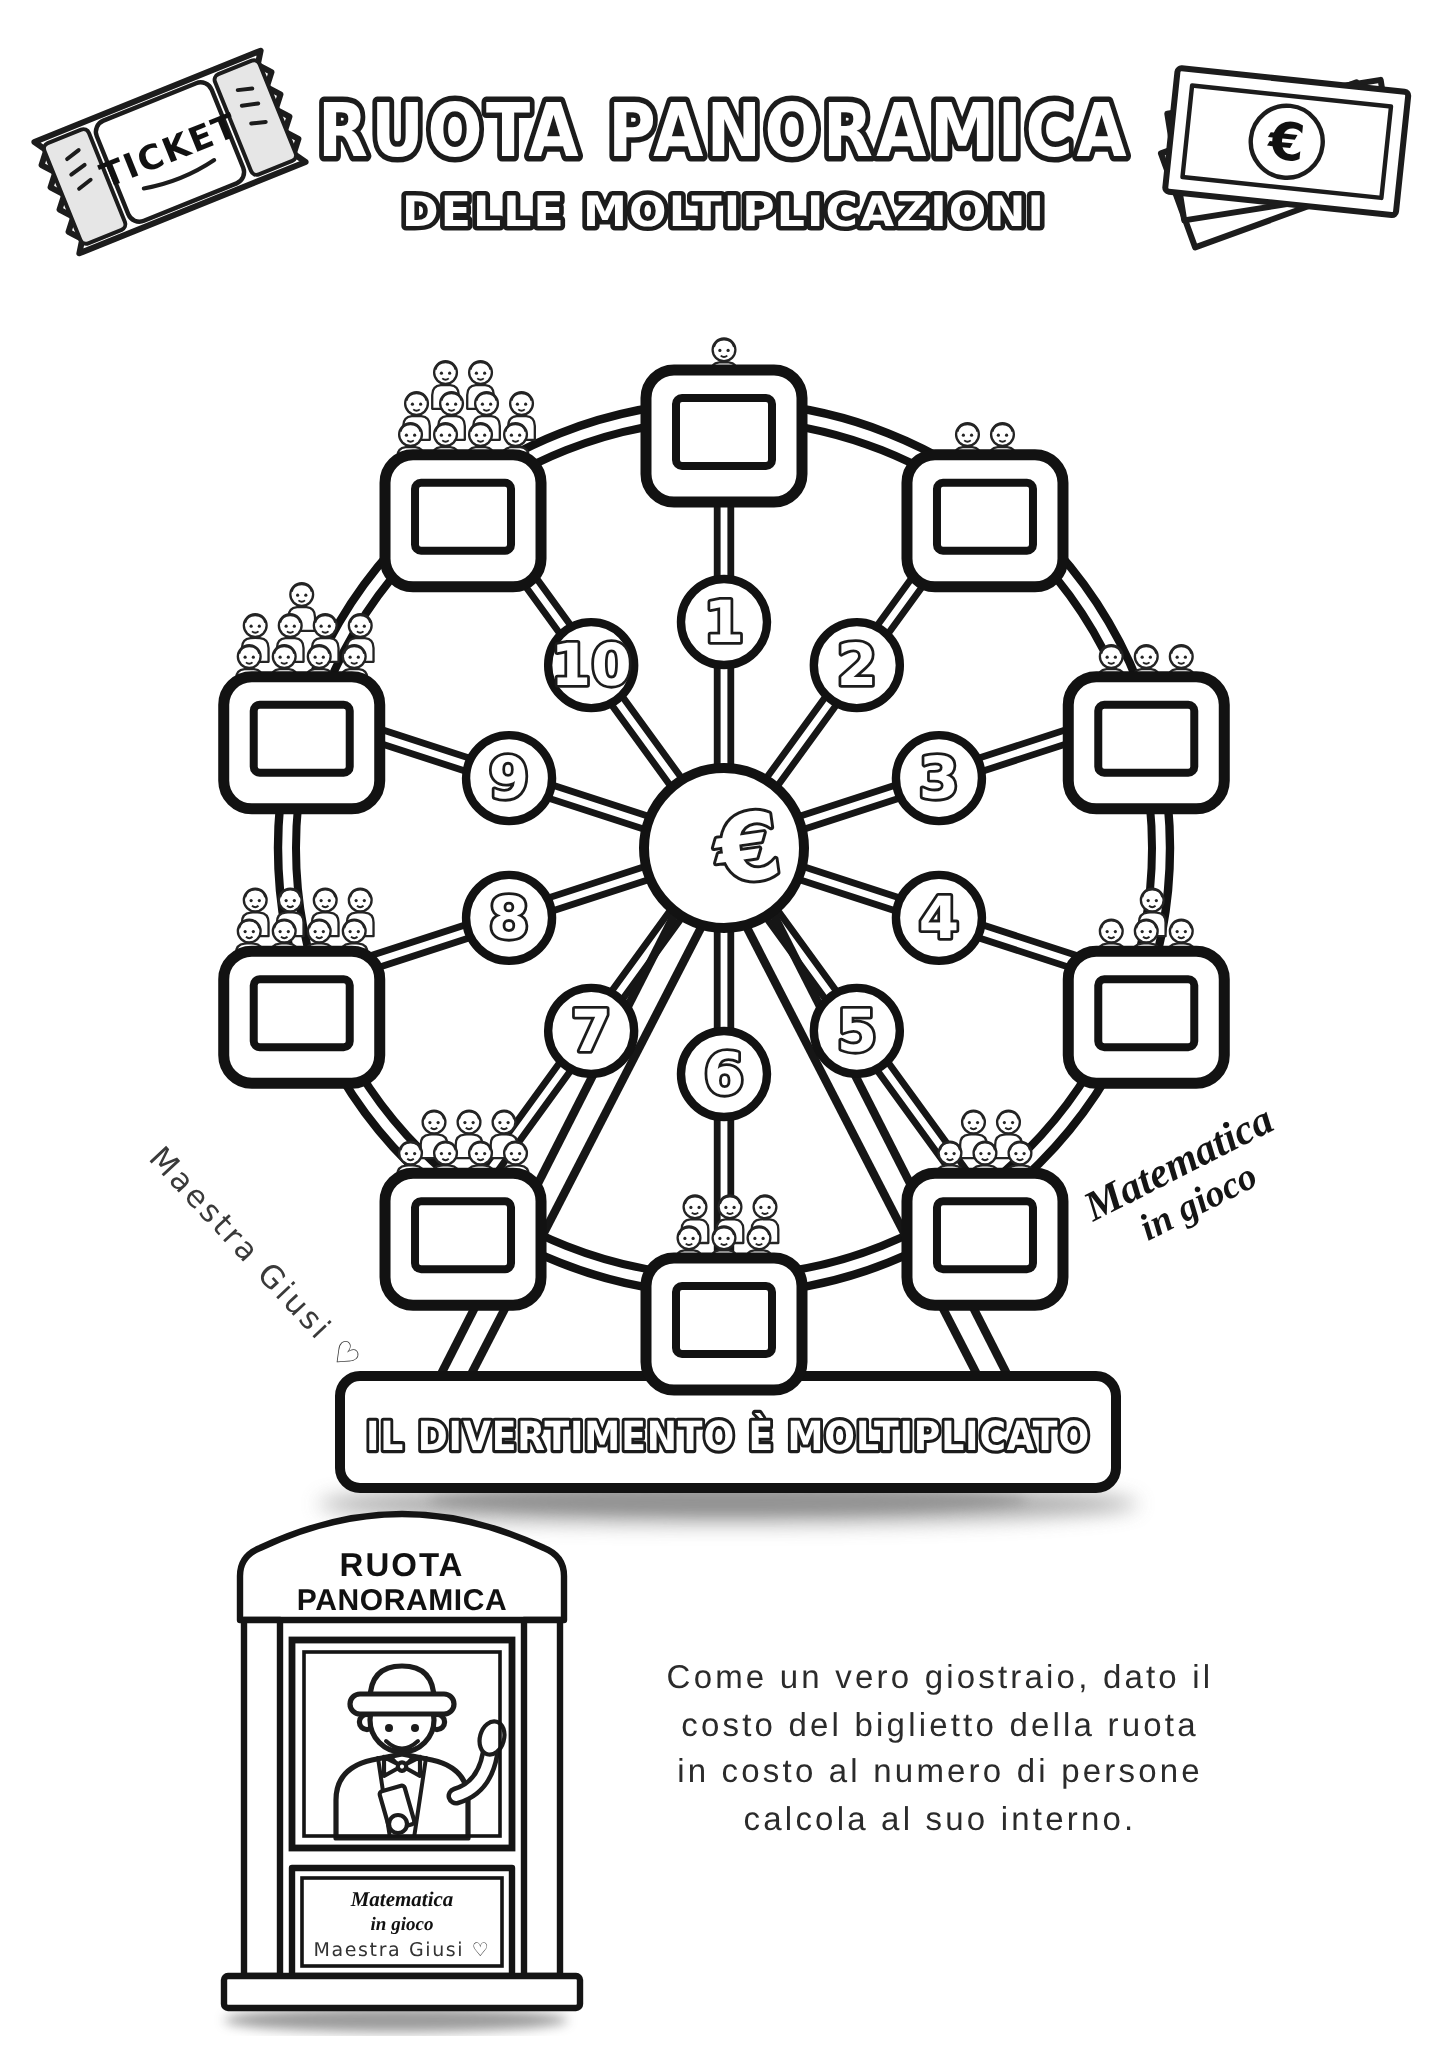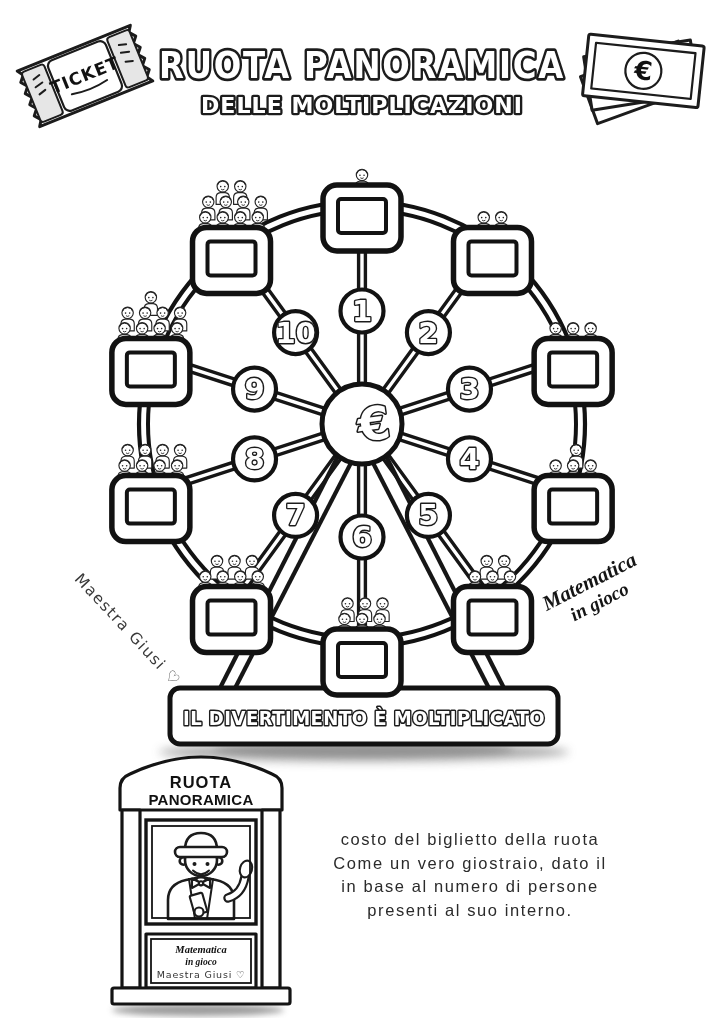--- a/index.html
+++ b/index.html
@@ -310,19 +310,19 @@
     <rect class="blnf2" x="46" y="78" width="98" height="92"></rect>
     <rect class="bl" x="40" y="186" width="110" height="54"></rect>
     <rect class="blnf2" x="45" y="191" width="100" height="44"></rect>
     <text class="pital" x="95" y="205">Matematica</text>
     <text class="pital2" x="95" y="217">in gioco</text>
     <text class="phand" x="95" y="230">Maestra Giusi ♡</text>
     <rect class="bl" x="6" y="240" width="178" height="16" rx="2"></rect>
   </svg>
 
   <div class="abs instructions">
+    <span>Come un vero giostraio, dato il</span>
     <span>costo del biglietto della ruota</span>
-    <span>Come un vero giostraio, dato il</span>
-    <span>in base al numero di persone</span>
-    <span>presenti al suo interno.</span>
+    <span>in costo al numero di persone</span>
+    <span>calcola al suo interno.</span>
   </div>
 
 </div>
 
 </body></html>

